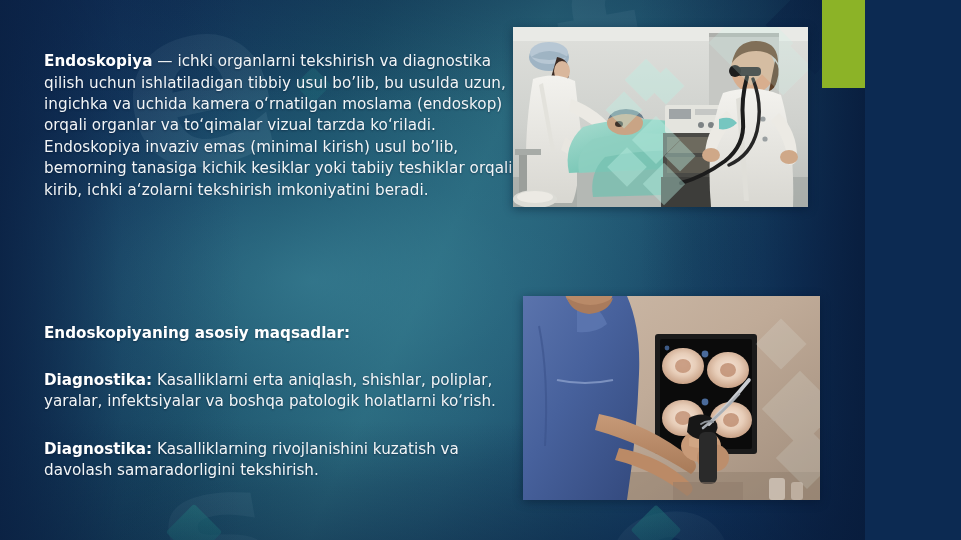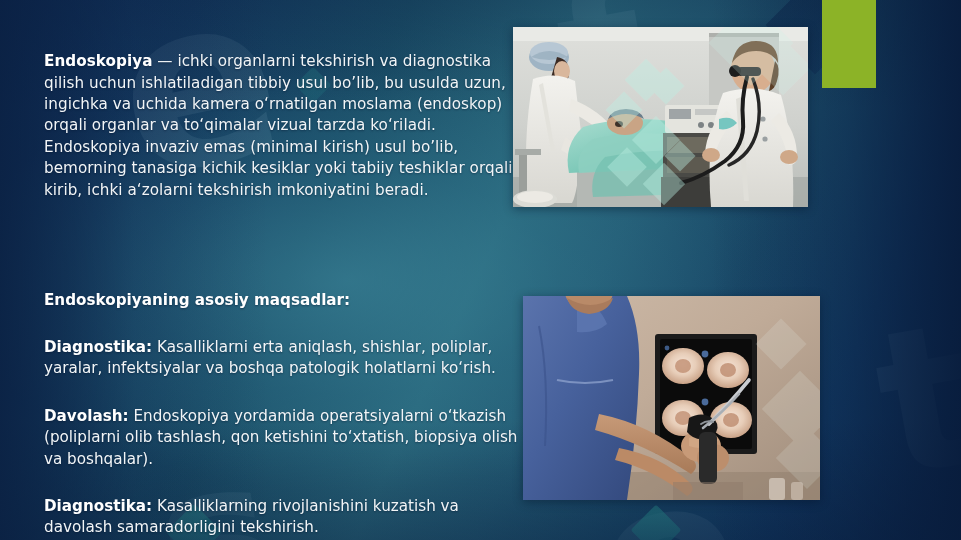--- a/index.html
+++ b/index.html
@@ -2,21 +2,21 @@
 <html><head>
 <meta charset="utf-8">
 <style>
   html, body {
     margin: 0;
     padding: 0;
     background: #0c2a52;
   }
   #slide {
     position: relative;
-    width: 961px;
+    width: 865px;
     height: 540px;
     overflow: hidden;
     font-family: "DejaVu Sans", "Liberation Sans", sans-serif;
     background: #123a63;
   }
 
   
   .bg-base {
     position: absolute; inset: 0;
     background: linear-gradient(115deg,
@@ -105,20 +105,21 @@
     top: 290px;
     width: 480px;
   }
   .heading {
     color: #ffffff;
     font-size: 15.2px;
     font-weight: 700;
     line-height: 21px;
     text-shadow: 0 1px 2px rgba(4,20,45,0.45);
     margin-bottom: 22px;
+    margin-top: 33px;
   }
   .item {
     color: #f2f5f7;
     font-size: 15.2px;
     line-height: 21.4px;
     text-shadow: 0 1px 2px rgba(4,20,45,0.45);
     margin-top: 26px;
   }
   .item .lbl { font-weight: 700; color: #ffffff; }
 
@@ -165,21 +166,20 @@
 
   <div class="text-col">
     <p class="para"><strong>Endoskopiya</strong><span> — </span><span>ichki organlarni tekshirish va diagnostika qilish uchun ishlatiladigan tibbiy usul bo’lib, bu usulda uzun, ingichka va uchida kamera o‘rnatilgan moslama (endoskop) orqali organlar va to‘qimalar vizual tarzda ko‘riladi. Endoskopiya invaziv emas (minimal kirish) usul bo’lib, bemorning tanasiga kichik kesiklar yoki tabiiy teshiklar orqali kirib, ichki a‘zolarni tekshirish imkoniyatini beradi.</span></p>
   </div>
 
   <div class="block-two">
     <div class="heading">Endoskopiyaning asosiy maqsadlar:</div>
 
     <div class="item"><span class="lbl">Diagnostika:</span><span> Kasalliklarni erta aniqlash, shishlar, poliplar, yaralar, infektsiyalar va boshqa patologik holatlarni ko‘rish.</span></div>
 
-    <div class="item"><span class="lbl">Davolash:</span><span> Endoskopiya yordamida operatsiyalarni o‘tkazish (poliplarni olib tashlash, qon ketishini to‘xtatish, biopsiya olish va boshqalar).</span></div>
 
     <div class="item"><span class="lbl">Diagnostika:</span><span> Kasalliklarning rivojlanishini kuzatish va davolash samaradorligini tekshirish.</span></div>
   </div>
 
   <div class="photo" id="photo-1">
     <svg viewBox="0 0 295 180" preserveAspectRatio="none" aria-hidden="true">
       <defs>
         <linearGradient id="wallG" x1="0" y1="0" x2="0" y2="1">
           <stop offset="0%" stop-color="#dfe0dc"></stop>
           <stop offset="55%" stop-color="#cfd1cd"></stop>

